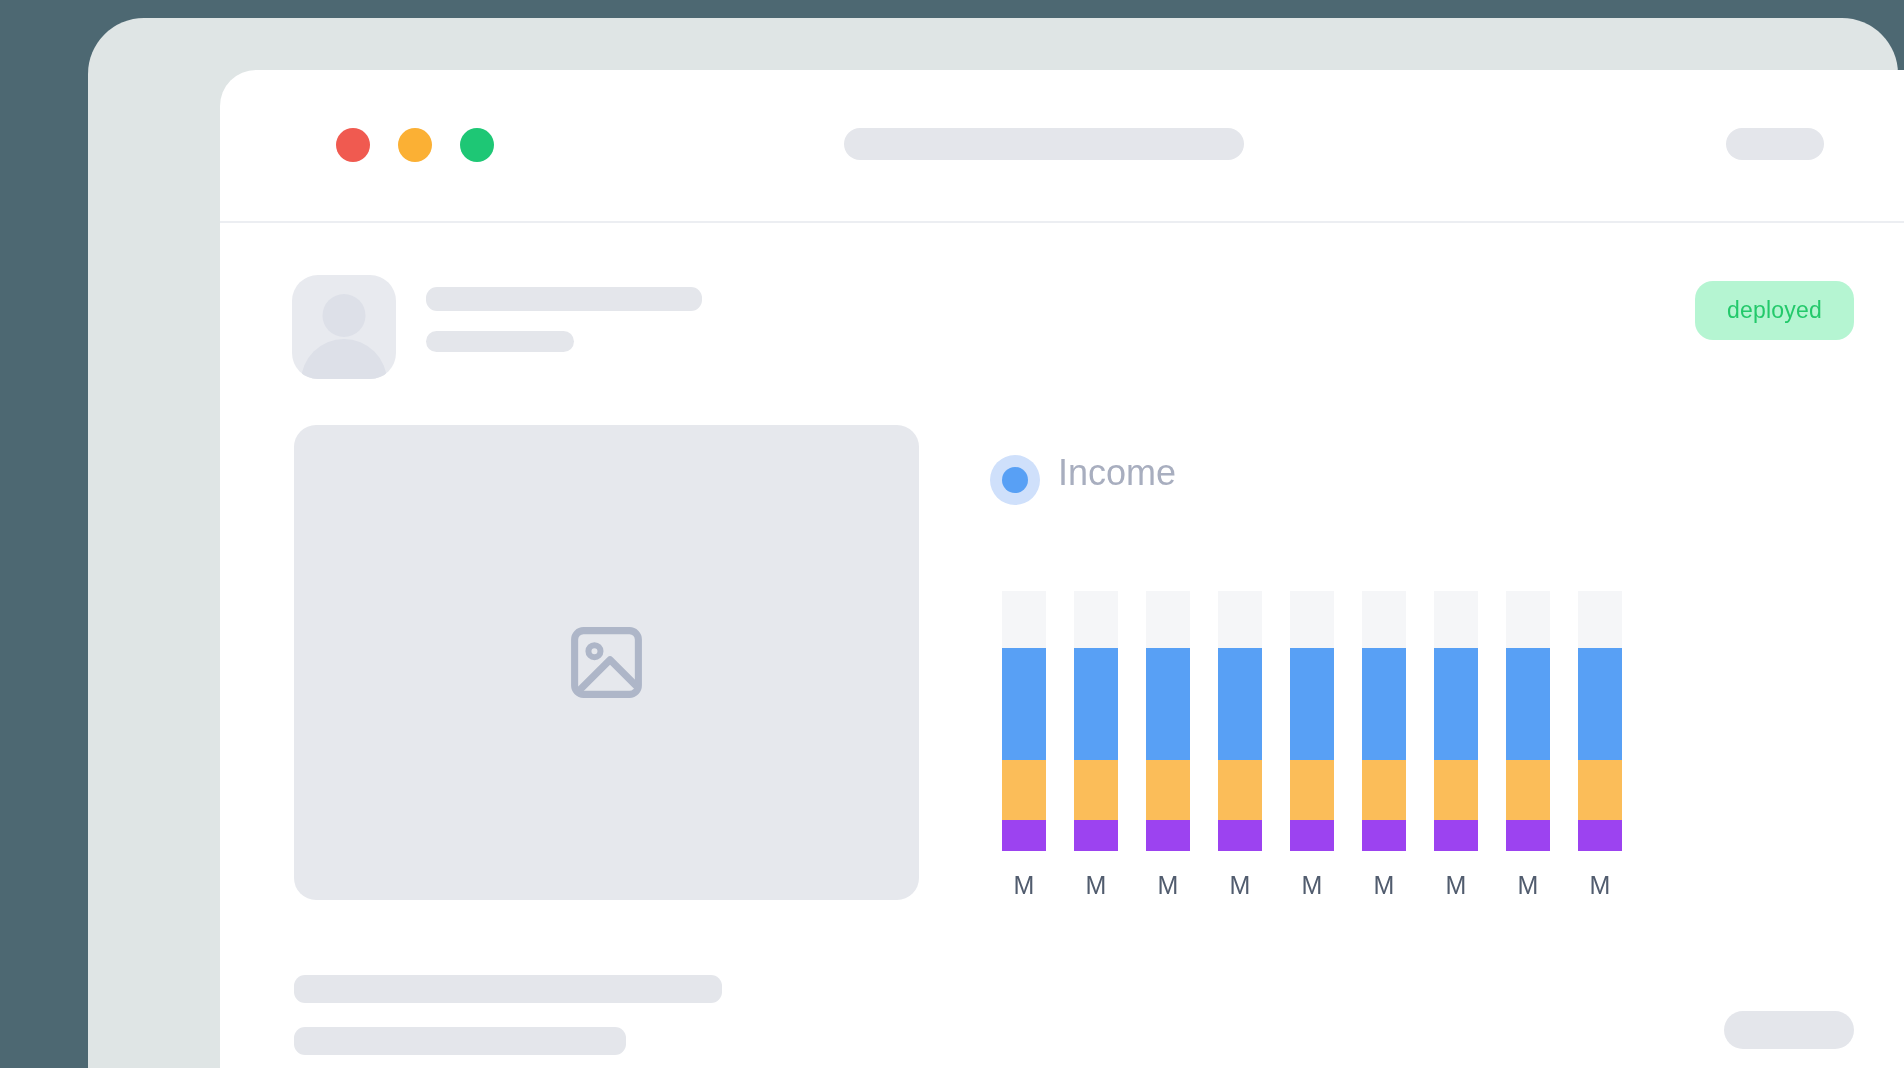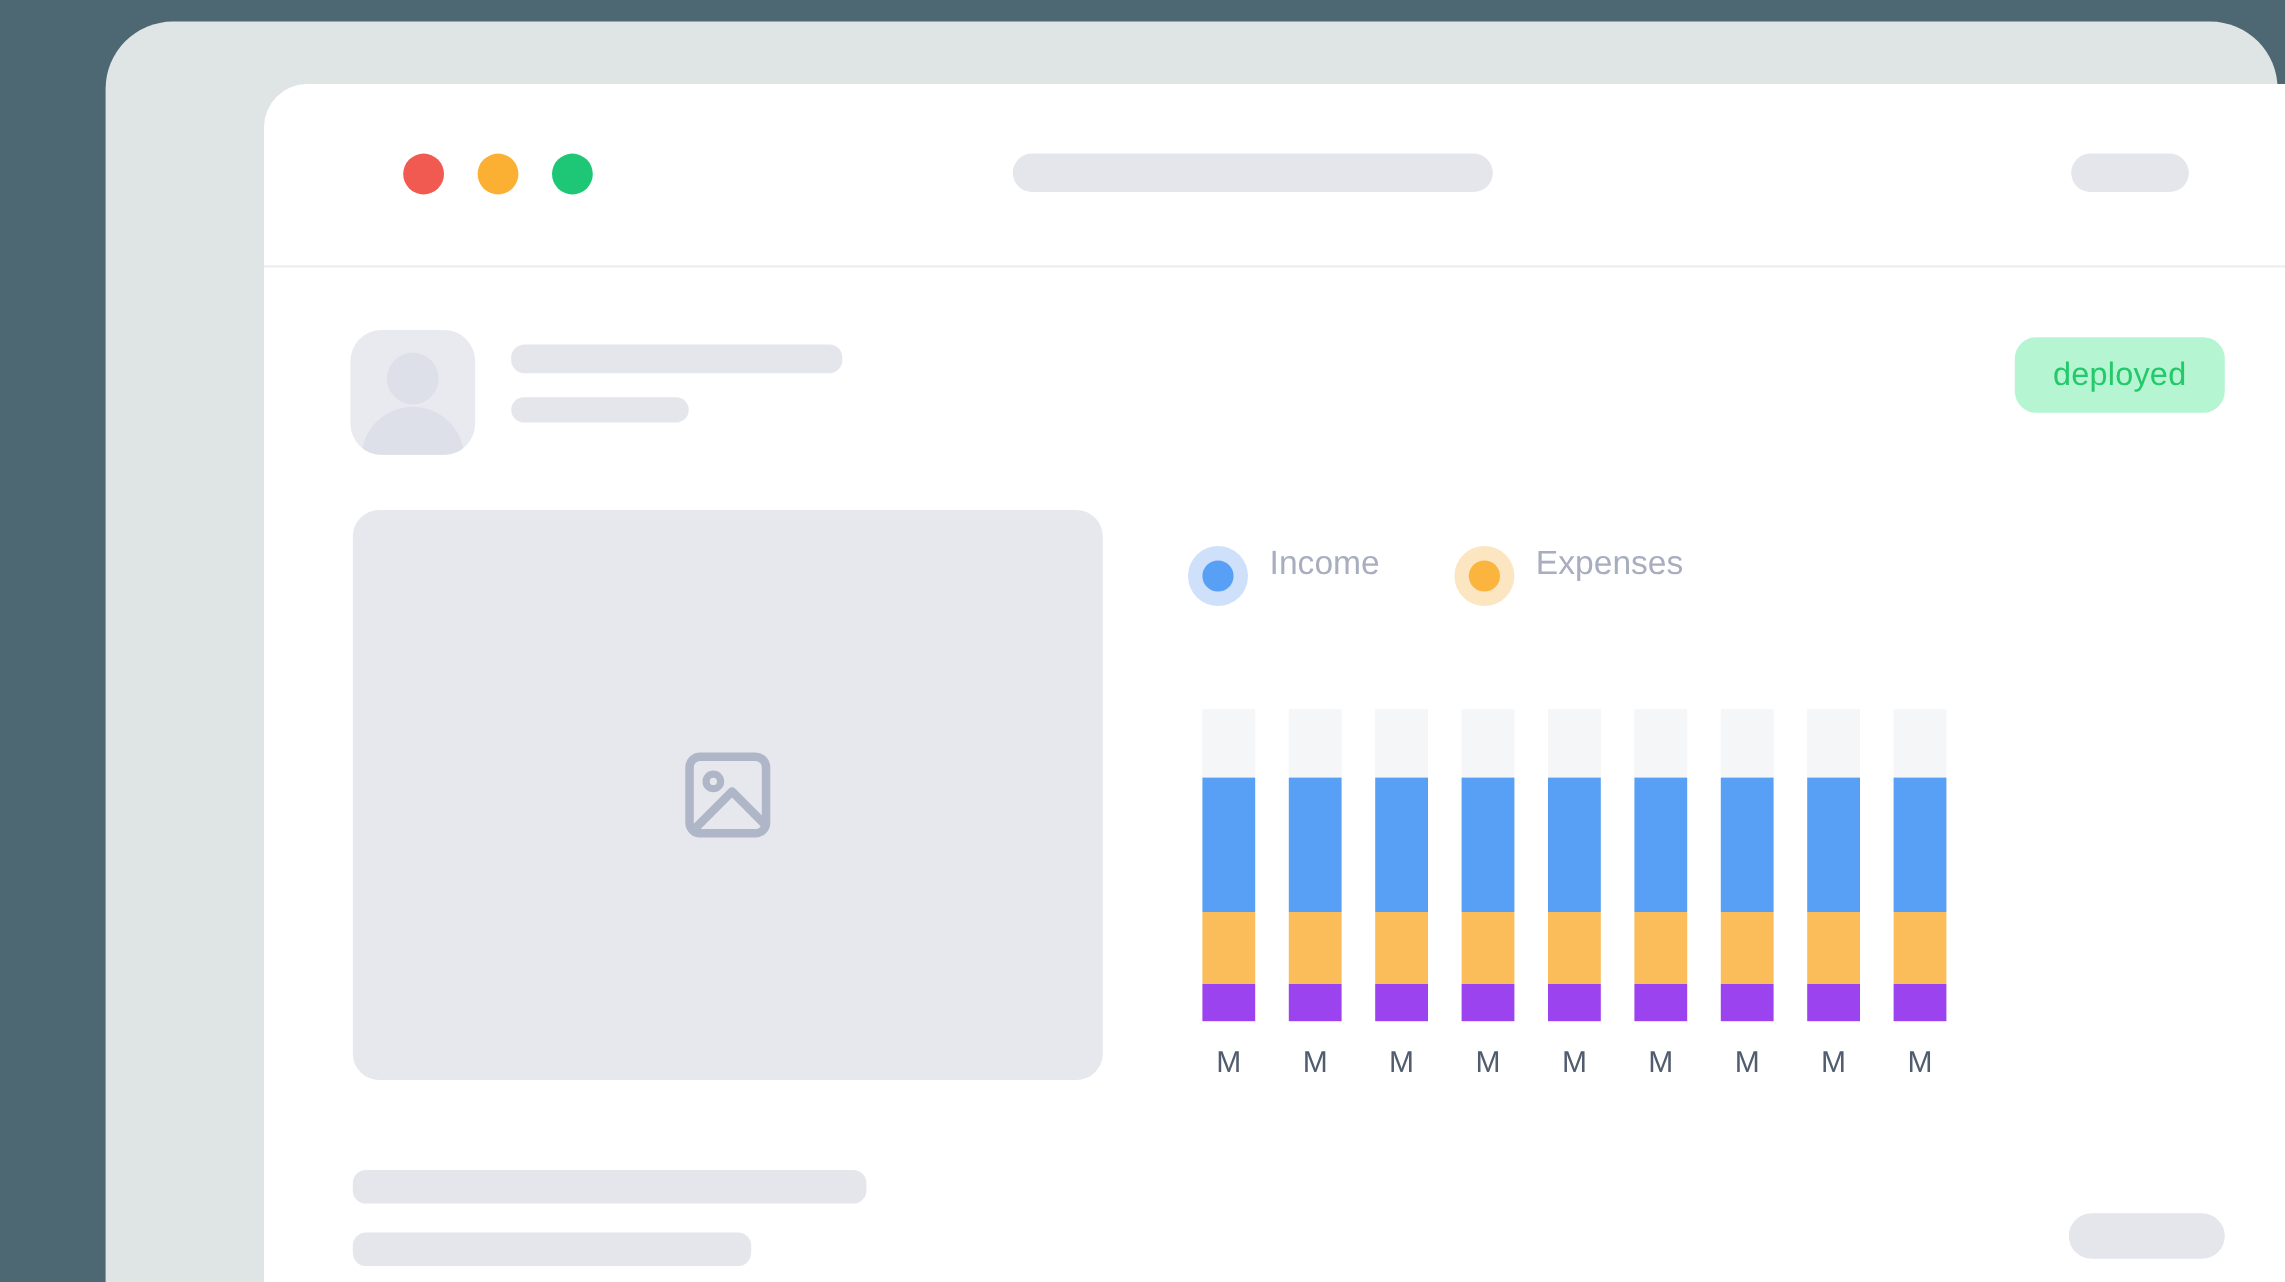--- a/index.html
+++ b/index.html
@@ -98,21 +98,21 @@
   .sk-line.l1 { width: 276px; height: 24px; }
   .sk-line.l2 { width: 148px; height: 21px; margin-top: 20px; }
 
   .status-badge {
     position: absolute;
     right: 88px; top: 58px;
     padding: 16px 32px;
     background: #B5F5D2;
     border-radius: 18px;
     color: #23C96B;
-    font-size: 27px;
+    font-size: 23px;
     letter-spacing: 0.2px;
   }
 
   
   .media-card {
     position: absolute;
     left: 74px; top: 202px;
     width: 625px; height: 475px;
     background: #E6E8ED;
     border-radius: 22px;
@@ -147,21 +147,21 @@
     justify-content: center;
     margin-top: 2px;
   }
   .legend-dot i {
     display: block;
     width: 26px; height: 26px;
     border-radius: 50%;
   }
   .legend-text { padding-top: 2px; }
   .legend-label {
-    font-size: 28px;
+    font-size: 36px;
     color: #A8AEBF;
     line-height: 1;
     white-space: nowrap;
   }
   .legend-sub {
     margin-top: 17px;
     width: 122px; height: 17px;
     background: #E4E6EB;
     border-radius: 9px;
   }
@@ -260,29 +260,20 @@
           <div class="legend-item">
             <span class="legend-dot" style="background:#CFE0FB">
               <i style="background:#58A0F5"></i>
             </span>
             <span class="legend-text">
               <span class="legend-label">Income</span>
               <span class="legend-sub"></span>
             </span>
           </div>
 
-          <div class="legend-item">
-            <span class="legend-dot" style="background:#FCE6C2">
-              <i style="background:#FBB53F"></i>
-            </span>
-            <span class="legend-text">
-              <span class="legend-label">Expenses</span>
-              <span class="legend-sub"></span>
-            </span>
-          </div>
 
 
         </div>
       </div>
 
       <div class="bars" id="bars">
           <div class="bar-col">
             <div class="bar-stack">
               <div class="seg track" style="height: 22%; background: rgb(245, 246, 248);"></div>
               <div class="seg income" style="height: 43%; background: rgb(88, 160, 245);"></div>

